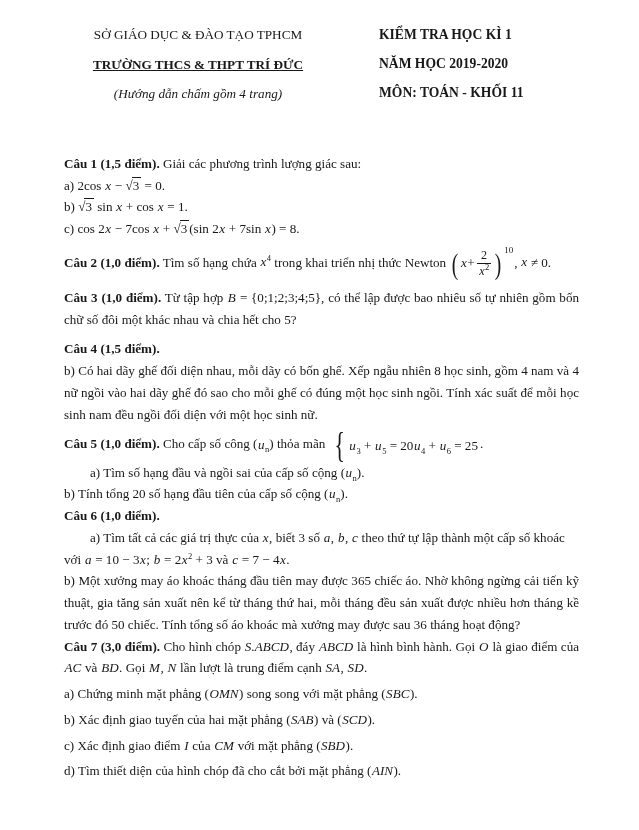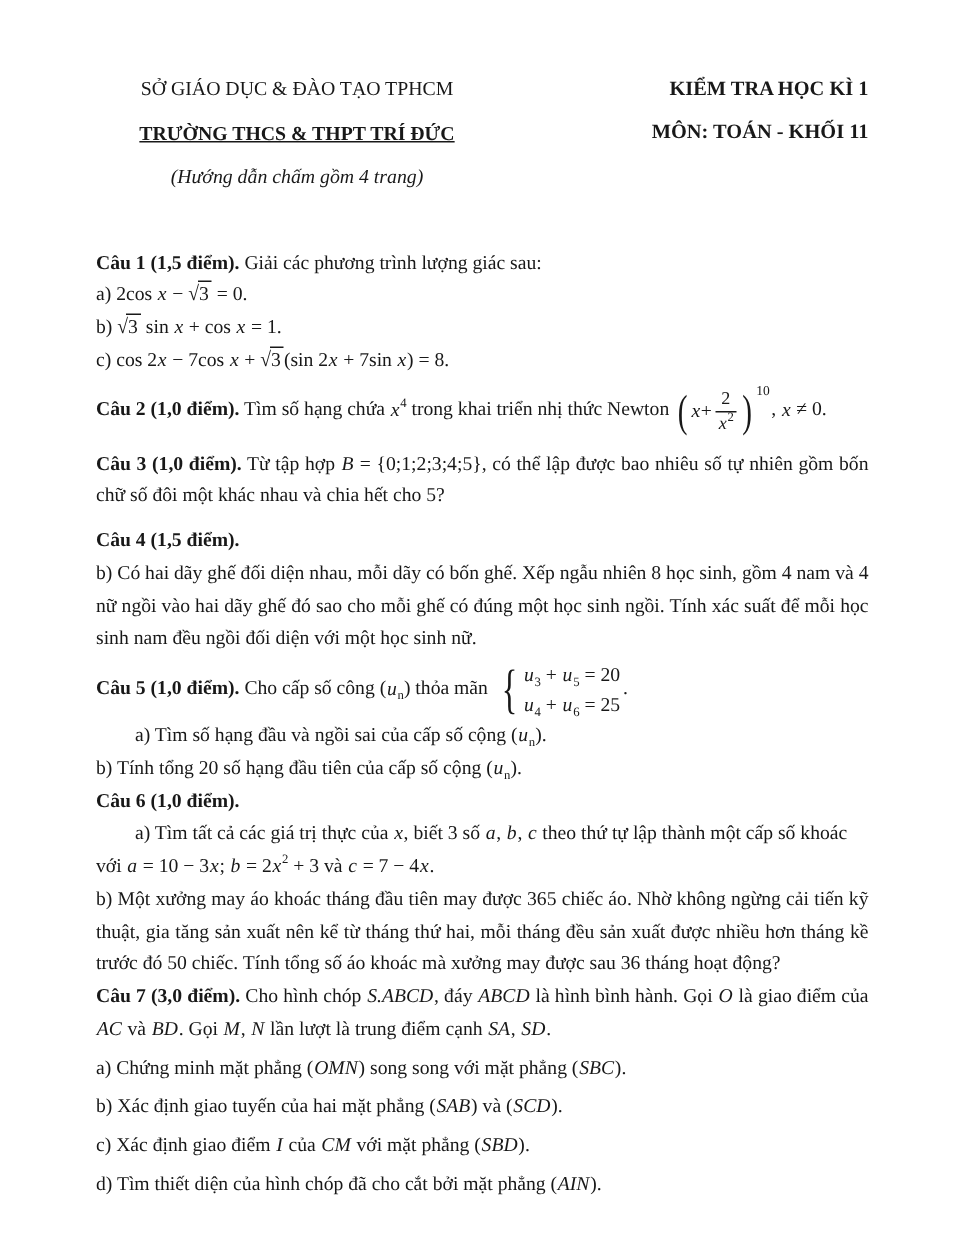--- a/index.html
+++ b/index.html
@@ -1,24 +1,24 @@
 <!DOCTYPE html>
 <html><head>
 <meta charset="utf-8">
 <style>
   html,body{margin:0;padding:0;background:#ffffff;}
   .page{
     width:639px;height:830px;background:#fff;box-sizing:border-box;
-    padding:52px 60px 0 64px;overflow:hidden;position:relative;
+    padding:28px 60px 0 64px;overflow:hidden;position:relative;
     font-family:"Liberation Serif","DejaVu Serif",serif;color:#181818;
   }
   
   .doc-header{display:flex;justify-content:space-between;align-items:flex-start;}
   .hdr-left{width:268px;text-align:center;}
-  .hdr-right{width:200px;text-align:right;}
+  .hdr-right{width:200px;text-align:left;}
   .hdr-line{font-size:13.2px;line-height:1.1;margin-bottom:15px;white-space:nowrap;}
   .hdr-school{font-weight:bold;text-decoration:underline;}
   .hdr-note{font-style:italic;margin-bottom:0;}
   .hdr-bold{font-weight:bold;font-size:13.6px;margin-bottom:14px;}
   
   .doc-body{margin-top:38px;font-size:13.1px;line-height:1.66;}
   .para{margin:0;text-align:justify;}
   .gap{margin-top:8px;}
   .gap-s{margin-top:4px;}
   .indent{padding-left:26px;}
@@ -36,34 +36,35 @@
   .frac-num{border-bottom:1.2px solid #181818;padding:0 4px;}
   .frac-den{padding:0 2px;}
   
   .seg-bigp{display:inline-flex;align-items:center;vertical-align:middle;margin:0 1px;}
   .bigp-p{font-size:30px;font-weight:200;line-height:.9;transform:scaleX(.65);}
   .bigp-in{display:inline-flex;align-items:center;}
   .bigp-exp{align-self:flex-start;font-size:9px;line-height:1;margin:-2px 0 0 1px;}
   
   .seg-cases{display:inline-flex;align-items:center;vertical-align:middle;margin:0 2px;}
   .cases-brace{font-size:36px;font-weight:200;line-height:.9;transform:scaleX(.6);}
-  .cases-col{display:inline-flex;flex-direction:column;line-height:1.5;margin-left:1px;}
+  .cases-col{display:inline-flex;flex-direction:row;line-height:1.5;margin-left:1px;}
 </style>
 </head>
 <body>
 
 <div class="page">
   <div class="doc-header">
     <div class="hdr-left">
       <div class="hdr-line">SỞ GIÁO DỤC &amp; ĐÀO TẠO TPHCM</div>
       <div class="hdr-line hdr-school">TRƯỜNG THCS &amp; THPT TRÍ ĐỨC</div>
       <div class="hdr-line hdr-note">(Hướng dẫn chấm gồm 4 trang)</div>
     </div>
     <div class="hdr-right">
       <div class="hdr-line hdr-bold">KIỂM TRA HỌC KÌ 1</div>
+      <div class="hdr-line hdr-bold">NĂM HỌC 2019-2020</div>
       <div class="hdr-line hdr-bold">MÔN: TOÁN - KHỐI 11</div>
     </div>
   </div>
 
   <div class="doc-body" id="doc-body">
       <div class="para"><span class="seg-b">Câu 1 (1,5 điểm).</span><span class="seg-t"> Giải các phương trình lượng giác sau:</span></div>
       <div class="para"><span class="seg-t">a) 2cos </span><span class="seg-v">x</span><span class="seg-t"> − </span><span class="seg-sqrt"><span class="sqrt-sym">√</span><span class="sqrt-in"><span class="seg-t">3</span></span></span><span class="seg-t"> = 0.</span></div>
       <div class="para"><span class="seg-t">b) </span><span class="seg-sqrt"><span class="sqrt-sym">√</span><span class="sqrt-in"><span class="seg-t">3</span></span></span><span class="seg-t"> sin </span><span class="seg-v">x</span><span class="seg-t"> + cos </span><span class="seg-v">x</span><span class="seg-t"> = 1.</span></div>
       <div class="para"><span class="seg-t">c) cos 2</span><span class="seg-v">x</span><span class="seg-t"> − 7cos </span><span class="seg-v">x</span><span class="seg-t"> + </span><span class="seg-sqrt"><span class="sqrt-sym">√</span><span class="sqrt-in"><span class="seg-t">3</span></span></span><span class="seg-t">(sin 2</span><span class="seg-v">x</span><span class="seg-t"> + 7sin </span><span class="seg-v">x</span><span class="seg-t">) = 8.</span></div>
       <div class="para gap"><span class="seg-b">Câu 2 (1,0 điểm).</span><span class="seg-t"> Tìm số hạng chứa </span><span class="seg-v">x</span><sup class="seg-sup">4</sup><span class="seg-t"> trong khai triển nhị thức Newton </span><span class="seg-bigp">

